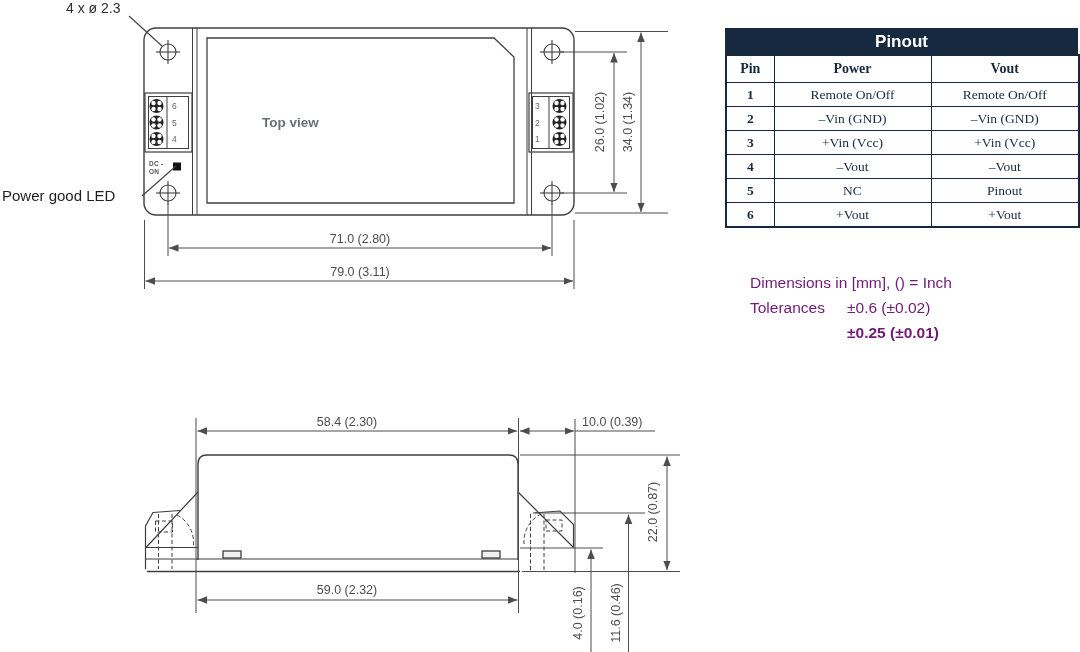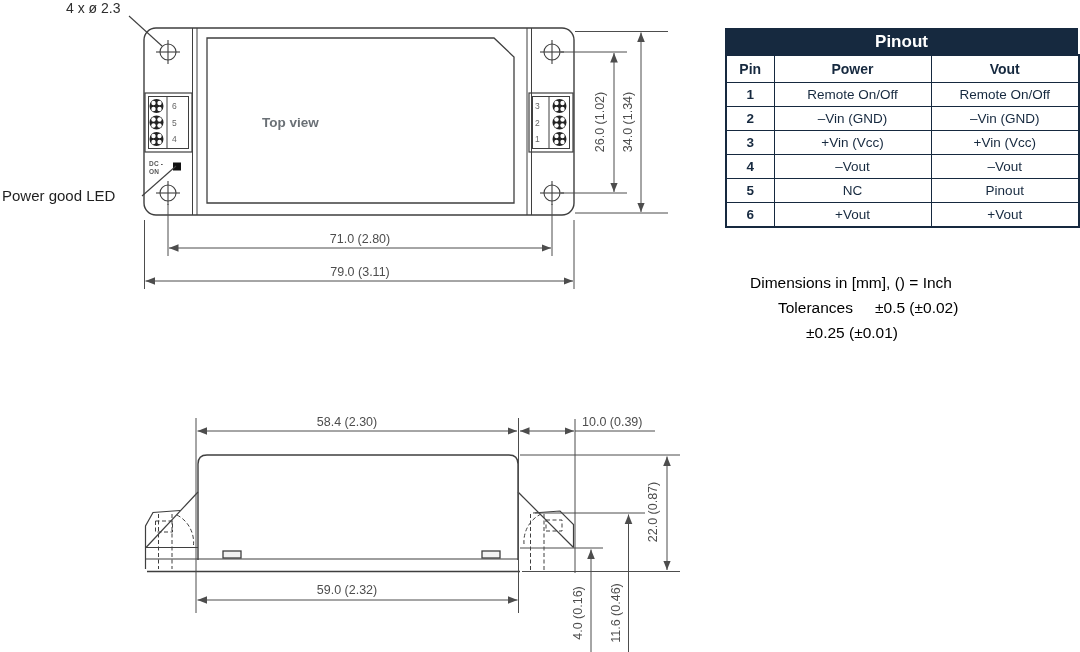--- a/index.html
+++ b/index.html
@@ -12,33 +12,33 @@
   .pgtxt{font-size:15px;fill:#1f1f1f;}
   .tinytxt{font-size:6.5px;fill:#555;font-weight:bold;letter-spacing:.2px;}
   .numtxt{font-size:8.5px;fill:#666;}
   .topviewtxt{font-size:13.5px;font-weight:600;fill:#6a7076;}
 
   
   .pinout-wrap{position:absolute;left:725px;top:28px;width:353px;}
   .pinout-title{background:#16293f;color:#ffffff;font-weight:bold;font-size:17px;
     text-align:center;height:24px;line-height:24px;border:2px solid #16293f;border-bottom:none;}
   table.pinout{border-collapse:collapse;width:353px;table-layout:fixed;
-    color:#16293f;font-size:13.5px;}
+    color:#16293f;font-size:13.5px;font-family:Liberation Serif, serif;}
   table.pinout td,table.pinout th{border:1.5px solid #16293f;text-align:center;
     height:23px;padding:0;overflow:hidden;white-space:nowrap;}
   table.pinout th{font-size:14px;height:26px;}
   table.pinout .pincol{font-weight:bold;}
   table.pinout{border:2px solid #16293f;}
   col.c-pin{width:48px;} col.c-single{width:157px;} col.c-dual{width:148px;}
 
   
-  .notes{position:absolute;left:750px;top:270px;color:#000000;font-size:15.5px;
+  .notes{position:absolute;left:750px;top:270px;color:#701a75;font-size:15.5px;
     line-height:25px;}
-  .notes .tol-label{display:inline-block;width:97px;margin-left:28px;}
-  .notes .indent{margin-left:56px;}
+  .notes .tol-label{display:inline-block;width:97px;}
+  .notes .indent{margin-left:97px;font-weight:bold;}
 </style>
 </head>
 <body>
 
 <div id="stage">
 
 <svg width="1080" height="652" viewBox="0 0 1080 652">
   <defs>
     <marker id="arr" viewBox="0 0 10 10" refX="9.5" refY="5" markerWidth="10" markerHeight="10" orient="auto-start-reverse">
       <path d="M0,1.2 L9.5,5 L0,8.8 Z" fill="#4d4d4d"></path>
@@ -284,20 +284,20 @@
         <td>+Vout</td>
         <td>+Vout</td>
       </tr>
     </tbody>
   </table>
 </div>
 
 <div class="notes">
   <div>Dimensions in [mm], () = Inch</div>
   <div>
-    <span class="tol-label">Tolerances</span><span>±0.5 (±0.02)</span>
+    <span class="tol-label">Tolerances</span><span>±0.6 (±0.02)</span>
   </div>
   <div class="indent">
     <span>±0.25 (±0.01)</span>
   </div>
 </div>
 
 </div>
 
 </body></html>

